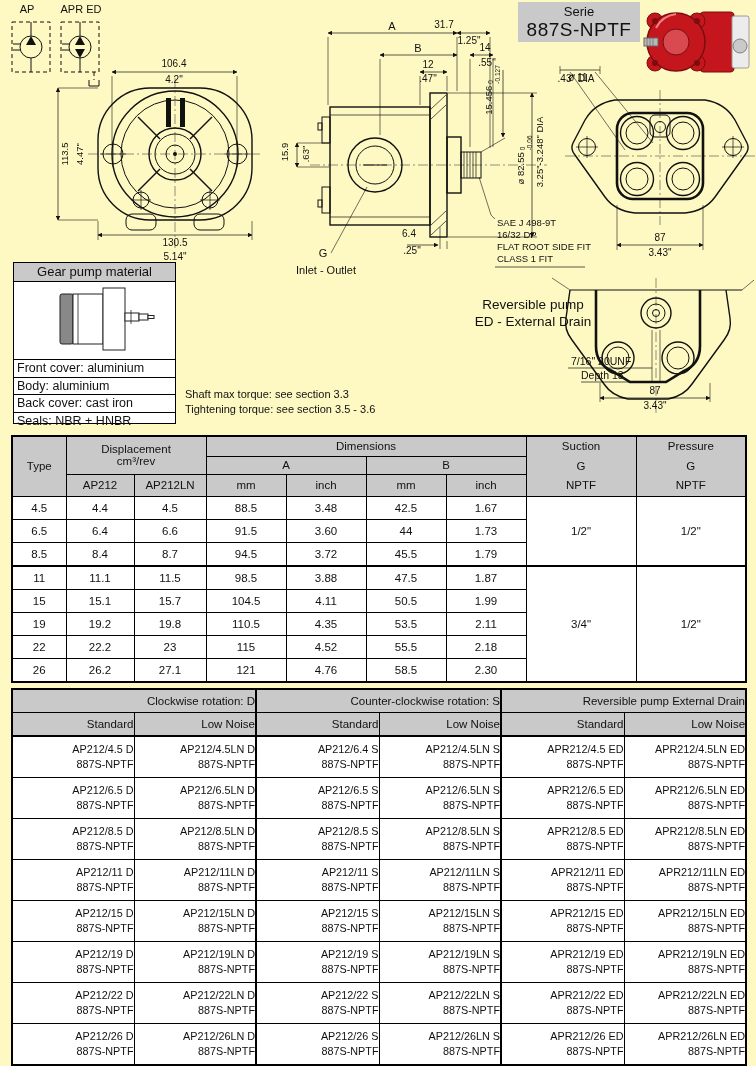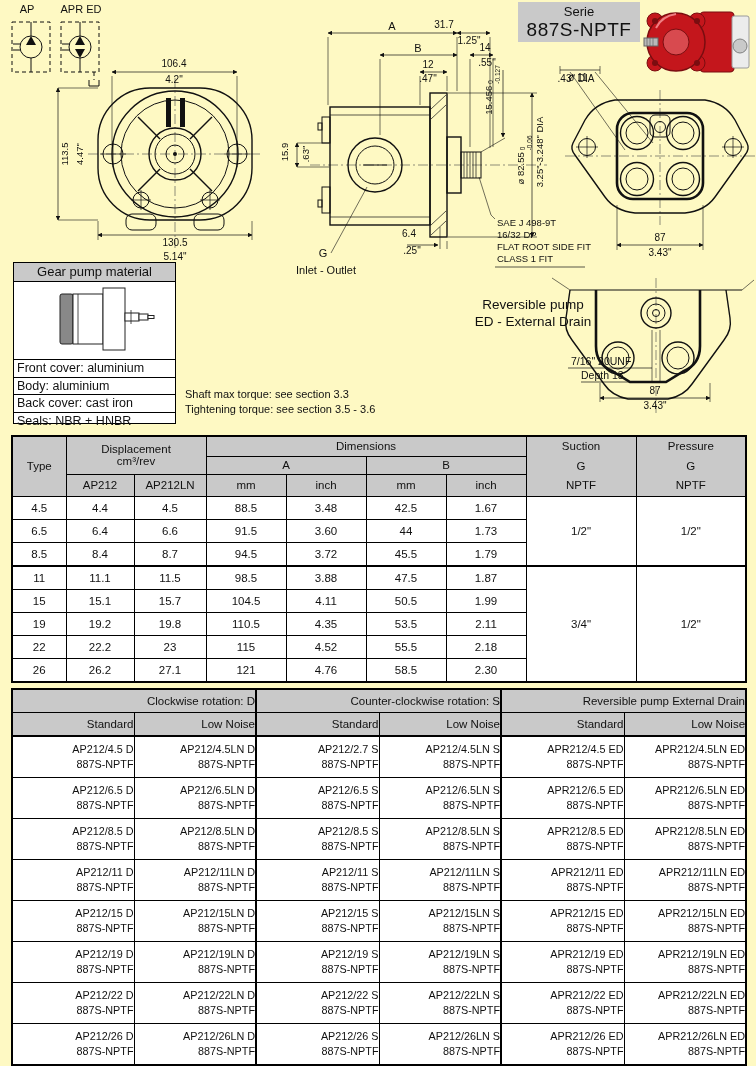--- a/index.html
+++ b/index.html
@@ -470,21 +470,21 @@
     <tr>
       <td>
             <div>AP212/4.5 D</div>
             <div>887S-NPTF</div>
           </td>
       <td>
             <div>AP212/4.5LN D</div>
             <div>887S-NPTF</div>
           </td>
       <td class="g">
-            <div>AP212/2.7 S</div>
+            <div>AP212/6.4 S</div>
             <div>887S-NPTF</div>
           </td>
       <td>
             <div>AP212/4.5LN S</div>
             <div>887S-NPTF</div>
           </td>
       <td class="g">
             <div>APR212/4.5 ED</div>
             <div>887S-NPTF</div>
           </td>

